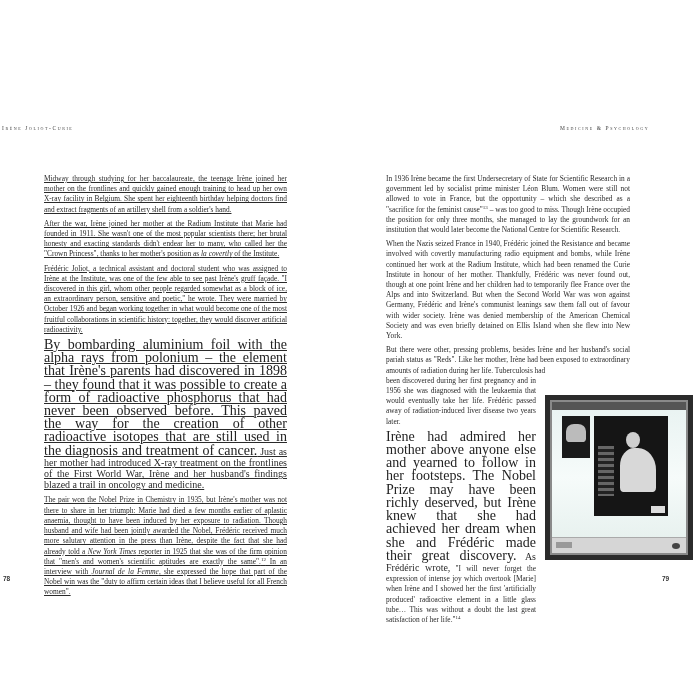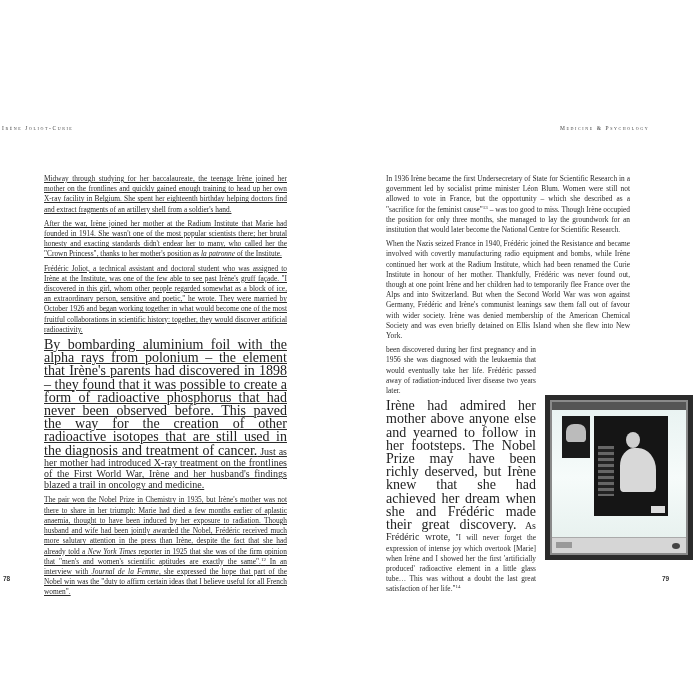--- a/index.html
+++ b/index.html
@@ -35,29 +35,30 @@
   .film-main .tag { position: absolute; right: 3px; bottom: 3px; width: 14px; height: 7px; background: #ddd; }
 </style>
 </head>
 <body>
 
 <div class="running-head rh-left">Irène Joliot-Curie</div>
 <div class="rh-right-wrap">Medicine &amp; Psychology</div>
 
 <div class="column col-left">
   <p>Midway through studying for her baccalaureate, the teenage Irène joined her mother on the frontlines and quickly gained enough training to head up her own X-ray facility in Belgium. She spent her eighteenth birthday helping doctors find and extract fragments of an artillery shell from a soldier's hand.</p>
-  <p><span>After the war, Irène joined her mother at the Radium Institute that Marie had founded in 1914. She wasn't one of the most popular scientists there; her brutal honesty and exacting standards didn't endear her to many, who called her the "Crown Princess", thanks to her mother's position as</span> <em>la patronne</em><span> of the Institute.</span></p>
+  <p><span>After the war, Irène joined her mother at the Radium Institute that Marie had founded in 1911. She wasn't one of the most popular scientists there; her brutal honesty and exacting standards didn't endear her to many, who called her the "Crown Princess", thanks to her mother's position as</span> <em>la covertly</em><span> of the Institute.</span></p>
   <p>Frédéric Joliot, a technical assistant and doctoral student who was assigned to Irène at the Institute, was one of the few able to see past Irène's gruff façade. "I discovered in this girl, whom other people regarded somewhat as a block of ice, an extraordinary person, sensitive and poetic," he wrote. They were married by October 1926 and began working together in what would become one of the most fruitful collaborations in scientific history: together, they would discover artificial radioactivity.</p>
   <p><span class="pull">By bombarding aluminium foil with the alpha rays from polonium – the element that Irène's parents had discovered in 1898 – they found that it was possible to create a form of radioactive phosphorus that had never been observed before. This paved the way for the creation of other radioactive isotopes that are still used in the diagnosis and treatment of cancer.</span><span class="pull-small"> Just as her mother had introduced X-ray treatment on the frontlines of the First World War, Irène and her husband's findings blazed a trail in oncology and medicine.</span></p>
   <p><span>The pair won the Nobel Prize in Chemistry in 1935, but Irène's mother was not there to share in her triumph: Marie had died a few months earlier of aplastic anaemia, thought to have been induced by her exposure to radiation. Though husband and wife had been jointly awarded the Nobel, Frédéric received much more salutary attention in the press than Irène, despite the fact that she had already told a </span><em>New York Times</em><span> reporter in 1925 that she was of the firm opinion that "men's and women's scientific aptitudes are exactly the same".</span><sup>12</sup><span> In an interview with </span><em>Journal de la Femme</em><span>, she expressed the hope that part of the Nobel win was the "duty to affirm certain ideas that I believe useful for all French women".</span></p>
 </div>
 
 <div class="column col-right">
   <p><span>In 1936 Irène became the first Undersecretary of State for Scientific Research in a government led by socialist prime minister Léon Blum. Women were still not allowed to vote in France, but the opportunity – which she described as a "sacrifice for the feminist cause"</span><sup>13</sup><span> – was too good to miss. Though Irène occupied the position for only three months, she managed to lay the groundwork for an institution that would later become the National Centre for Scientific Research.</span></p>
   <p>When the Nazis seized France in 1940, Frédéric joined the Resistance and became involved with covertly manufacturing radio equipment and bombs, while Irène continued her work at the Radium Institute, which had been renamed the Curie Institute in honour of her mother. Thankfully, Frédéric was never found out, though at one point Irène and her children had to temporarily flee France over the Alps and into Switzerland. But when the Second World War was won against Germany, Frédéric and Irène's communist leanings saw them fall out of favour with wider society. Irène was denied membership of the American Chemical Society and was even briefly detained on Ellis Island when she flew into New York.</p>
+  <p style="margin-bottom:0">But there were other, pressing problems, besides Irène and her husband's social pariah status as "Reds". Like her mother, Irène had been exposed to extraordinary amounts of radiation during her life. Tuberculosis had</p>
   <p class="narrow">been discovered during her first pregnancy and in 1956 she was diagnosed with the leukaemia that would eventually take her life. Frédéric passed away of radiation-induced liver disease two years later.</p>
   <p class="narrow"><span class="pull">Irène had admired her mother above anyone else and yearned to follow in her footsteps. The Nobel Prize may have been richly deserved, but Irène knew that she had achieved her dream when she and Frédéric made their great discovery.</span><span class="pull-small"> As Frédéric wrote,</span> <span class="quote-text">"I will never forget the expression of intense joy which overtook [Marie] when Irène and I showed her the first 'artificially produced' radioactive element in a little glass tube… This was without a doubt the last great satisfaction of her life."</span><sup>14</sup></p>
 </div>
 
 <div class="photo" title="Photograph of an X-ray lightbox displaying film images of a woman working in a laboratory">
   <div class="lightbox">
     <div class="lb-top"></div>
     <div class="film-small">
         <div class="fig"></div>
       </div>

